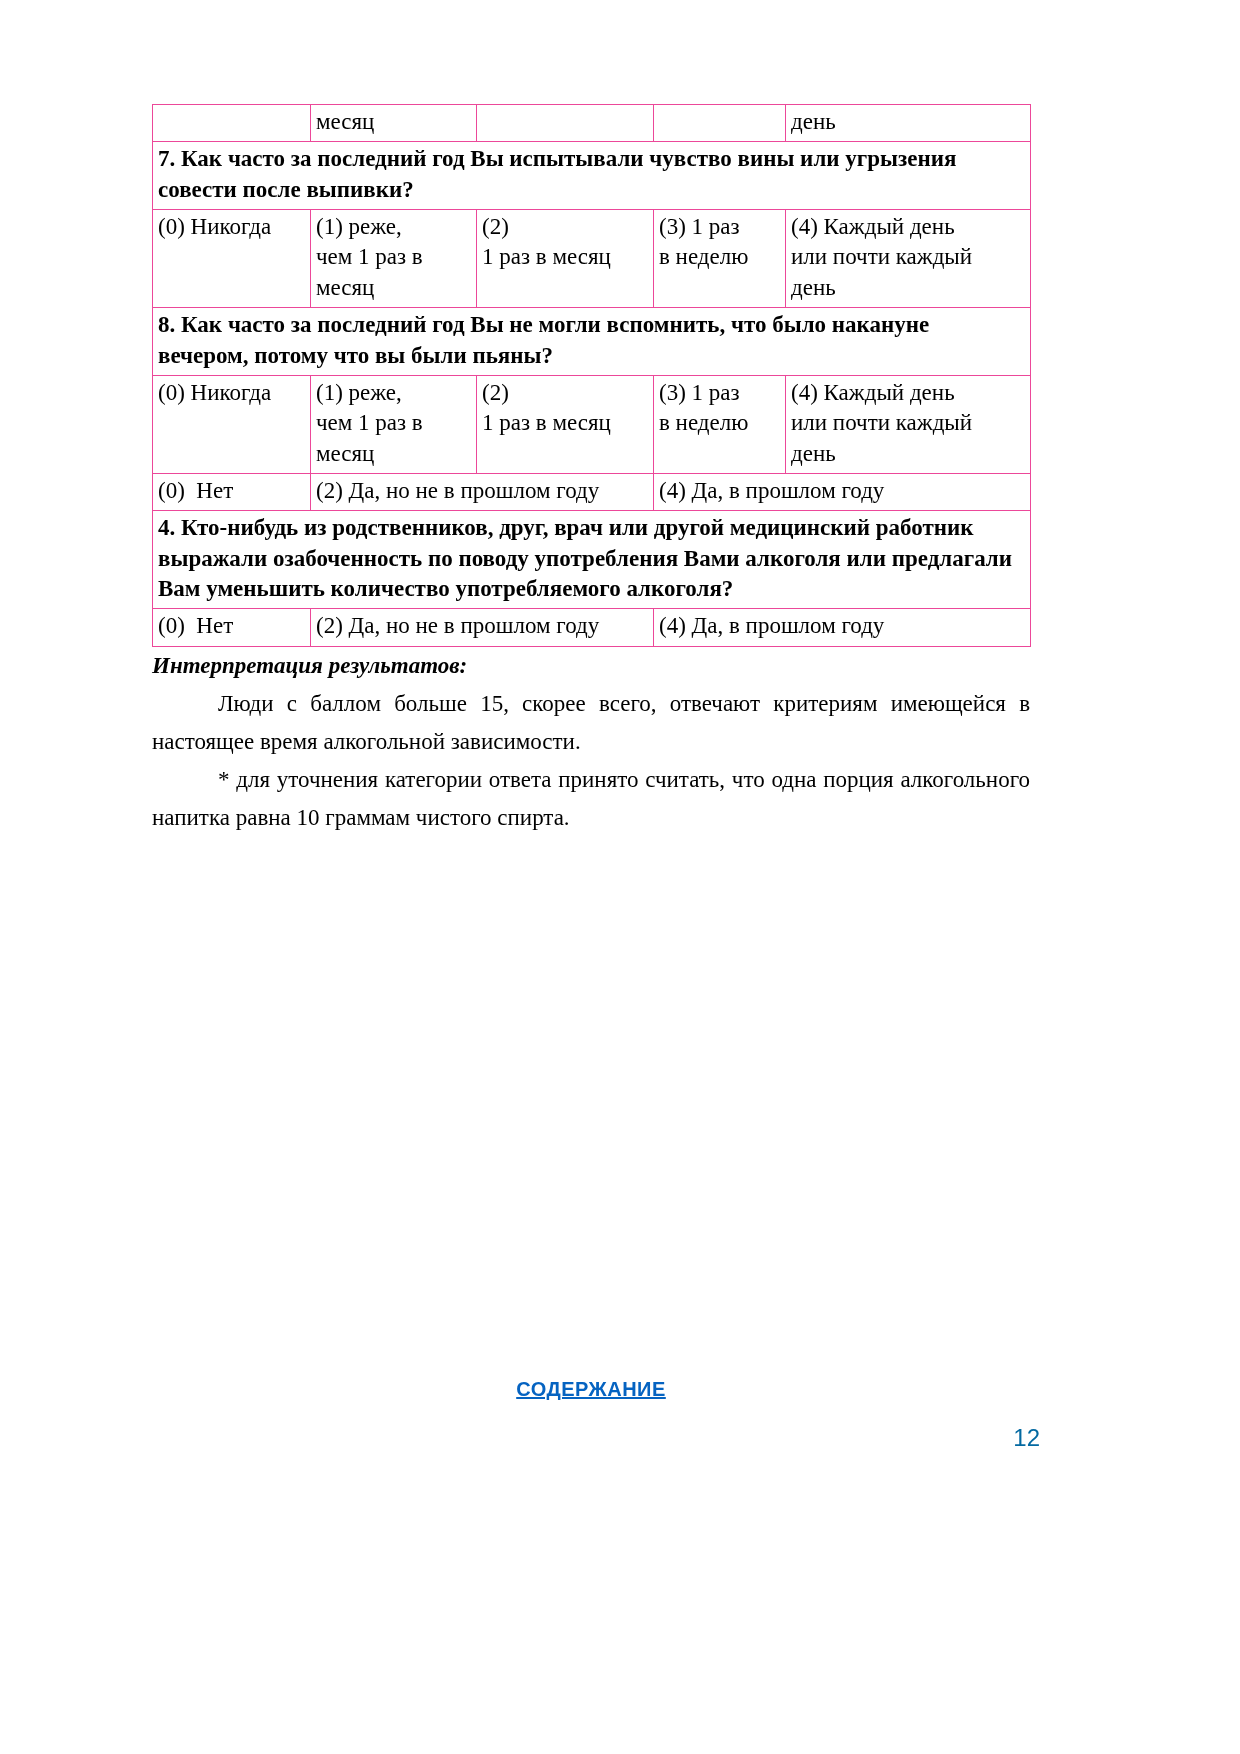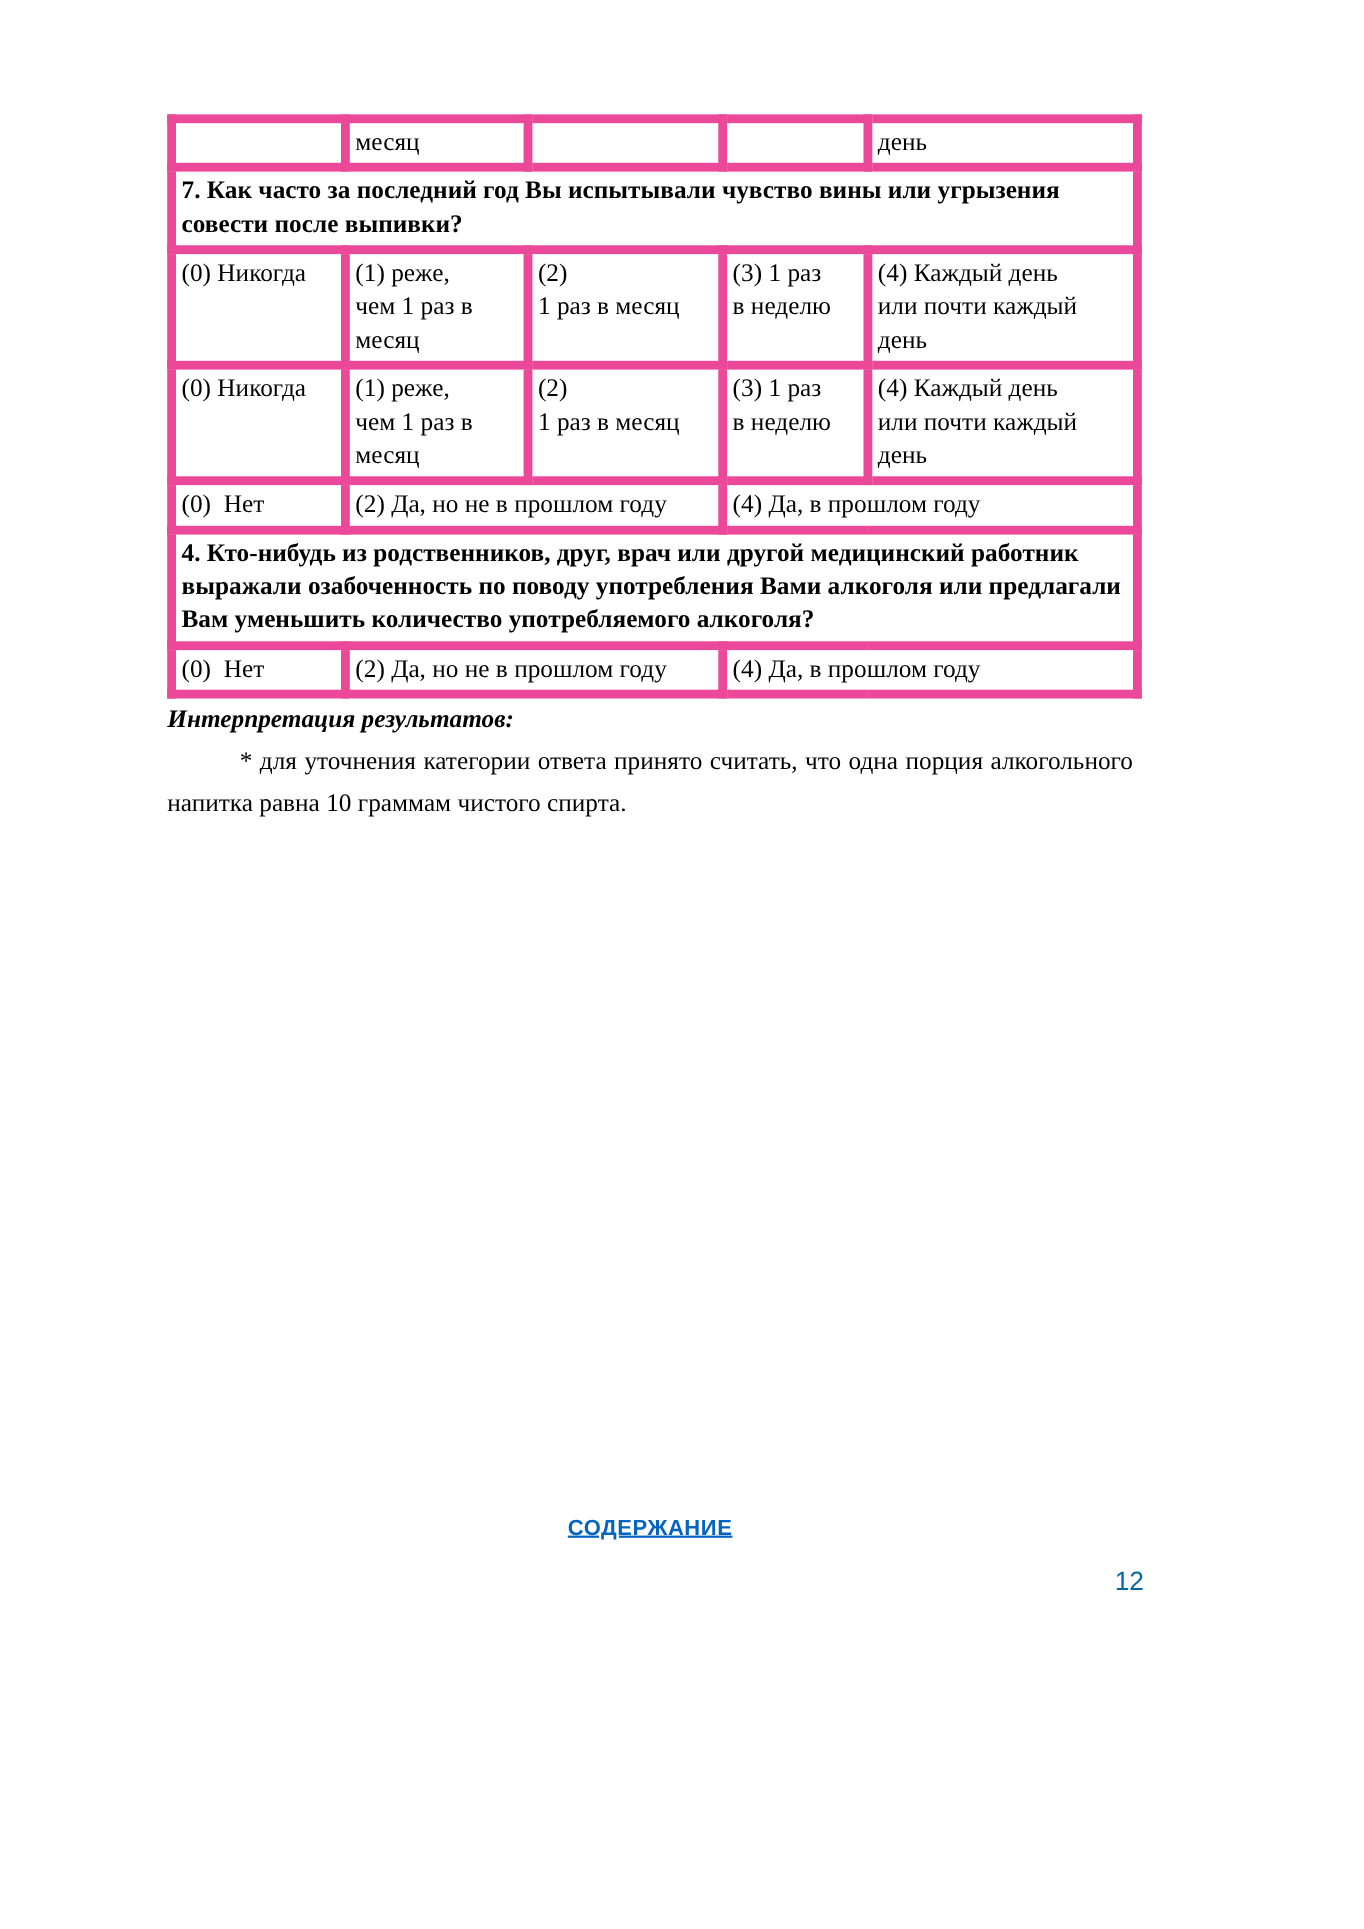--- a/index.html
+++ b/index.html
@@ -25,21 +25,21 @@
     width: 878px;
   }
   table.audit {
     border-collapse: collapse;
     width: 878px;
     table-layout: fixed;
     font-size: 23px;
     line-height: 1.32;
   }
   table.audit td {
-    border: 8px solid #ec4899;
+    border: 1px solid #ec4899;
     vertical-align: top;
     padding: 2px 8px 4px 5px;
     white-space: pre-wrap;
   }
   td.q-header {
     font-weight: bold;
     text-align: left;
     padding: 4px 58px 6px 58px;
     white-space: normal;
   }
@@ -123,20 +123,23 @@
         <td>(2)
 1 раз в месяц</td>
         <td>(3) 1 раз
 в неделю</td>
         <td>(4) Каждый день
 или почти каждый
 день</td>
       </tr>
 
       <tr>
+        <td class="q-header" colspan="5">8. Как часто за последний год Вы не могли вспомнить, что было накануне вечером, потому что вы были пьяны?</td>
+      </tr>
+      <tr>
         <td>(0) Никогда</td>
         <td>(1) реже,
 чем 1 раз в
 месяц</td>
         <td>(2)
 1 раз в месяц</td>
         <td>(3) 1 раз
 в неделю</td>
         <td>(4) Каждый день
 или почти каждый
@@ -155,20 +158,21 @@
       <tr>
         <td>(0)  Нет</td>
         <td colspan="2">(2) Да, но не в прошлом году</td>
         <td colspan="2">(4) Да, в прошлом году</td>
       </tr>
     </tbody>
       </table>
 
     <div class="interp">
       <p class="interp-heading">Интерпретация результатов:</p>
+      <p class="para just">Люди с баллом больше 15, скорее всего, отвечают критериям имеющейся в настоящее время алкогольной зависимости.</p>
       <p class="para just">* для уточнения категории ответа принято считать, что одна порция алкогольного напитка равна 10 граммам чистого спирта.</p>
     </div>
 
   </div>
 
   <div class="footer-link-wrap">
     <a class="contents-link" href="#">СОДЕРЖАНИЕ</a>
   </div>
 
   <div class="page-number">12</div>

